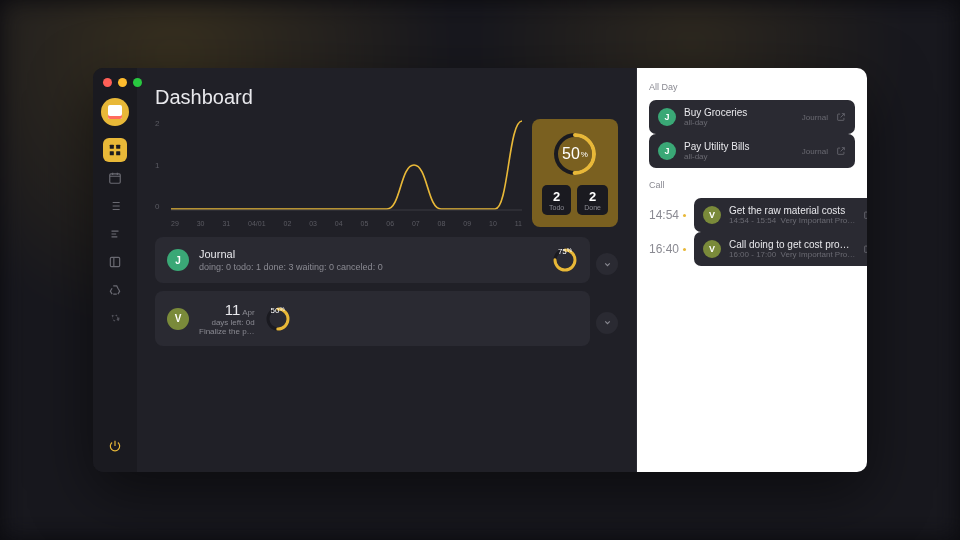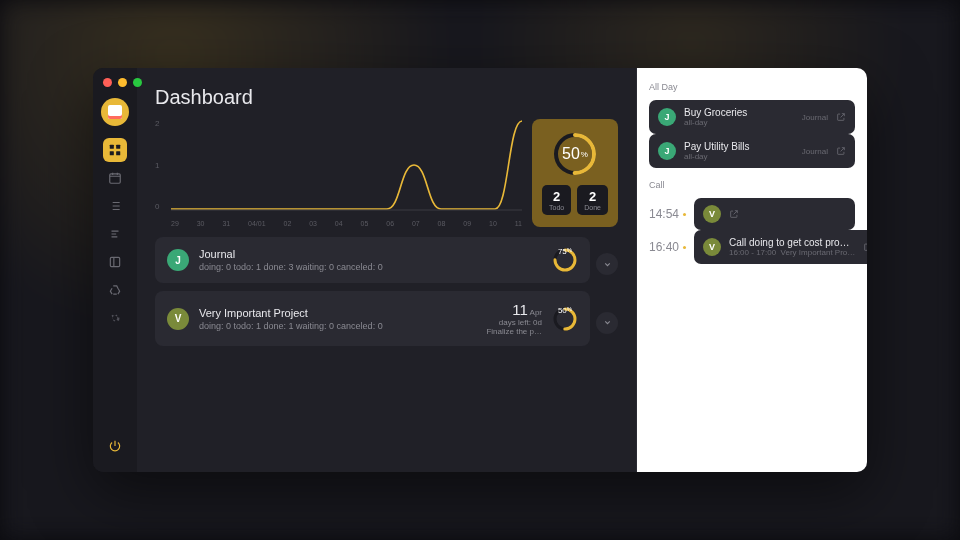--- a/index.html
+++ b/index.html
@@ -193,24 +193,20 @@
   </div>
           <div class="expand">
             <svg width="9" height="9" viewBox="0 0 24 24" fill="none" stroke="currentColor" stroke-width="3">
               <path d="M6 9l6 6 6-6"></path>
             </svg>
           </div>
         </div>
         <div class="proj-wrap">
           <div class="proj" style="flex:1">
     <div class="proj-badge badge-v">V</div>
-    <div class="proj-info">
-              <div class="proj-name">Very Important Project</div>
-              <div class="proj-stats">doing: 0 todo: 1 done: 1 waiting: 0 canceled: 0</div>
-            </div>
     <div class="proj-meta"><span class="d">11</span> Apr<br>days left: 0d<br>Finalize the p…</div>
             <div class="mini-ring"><svg width="26" height="26">
                 <circle cx="13" cy="13" r="10" fill="none" stroke="#1a1a20" stroke-width="3"></circle>
                 <circle cx="13" cy="13" r="10" fill="none" stroke="#e8b838" stroke-width="3" stroke-linecap="round" stroke-dasharray="31.415926535897928 62.83185307179586"></circle>
               </svg><div class="mini-ring-lbl">50<span style="font-size:6px">%</span></div></div>
   </div>
           <div class="expand">
             <svg width="9" height="9" viewBox="0 0 24 24" fill="none" stroke="currentColor" stroke-width="3">
               <path d="M6 9l6 6 6-6"></path>
             </svg>
@@ -247,20 +243,24 @@
             </svg></span>
   </div>
       </div>
     <div class="section-h" style="margin-top:6px">Call</div>
     <div id="timed">
         <div class="time-row">
     <span class="time-lbl">14:54</span>
     <span class="time-dot"></span>
     <div class="task">
     <div class="proj-badge badge-v" style="width:18px;height:18px;font-size:9px">V</div>
+    <div class="task-info">
+              <div class="task-title">Get the raw material costs</div>
+              <div class="task-sub">14:54 - 15:54&nbsp;&nbsp;<span style="color:#6a6a72">Very Important Pro…</span></div>
+            </div>
     <span class="ext-icon"><svg width="10" height="10" viewBox="0 0 24 24" fill="none" stroke="currentColor" stroke-width="2">
                 <path d="M14 4h6v6M20 4l-9 9M19 14v5a1 1 0 01-1 1H5a1 1 0 01-1-1V6a1 1 0 011-1h5"></path>
               </svg></span>
   </div>
   </div>
         <div class="time-row">
     <span class="time-lbl">16:40</span>
     <span class="time-dot"></span>
     <div class="task">
     <div class="proj-badge badge-v" style="width:18px;height:18px;font-size:9px">V</div>

